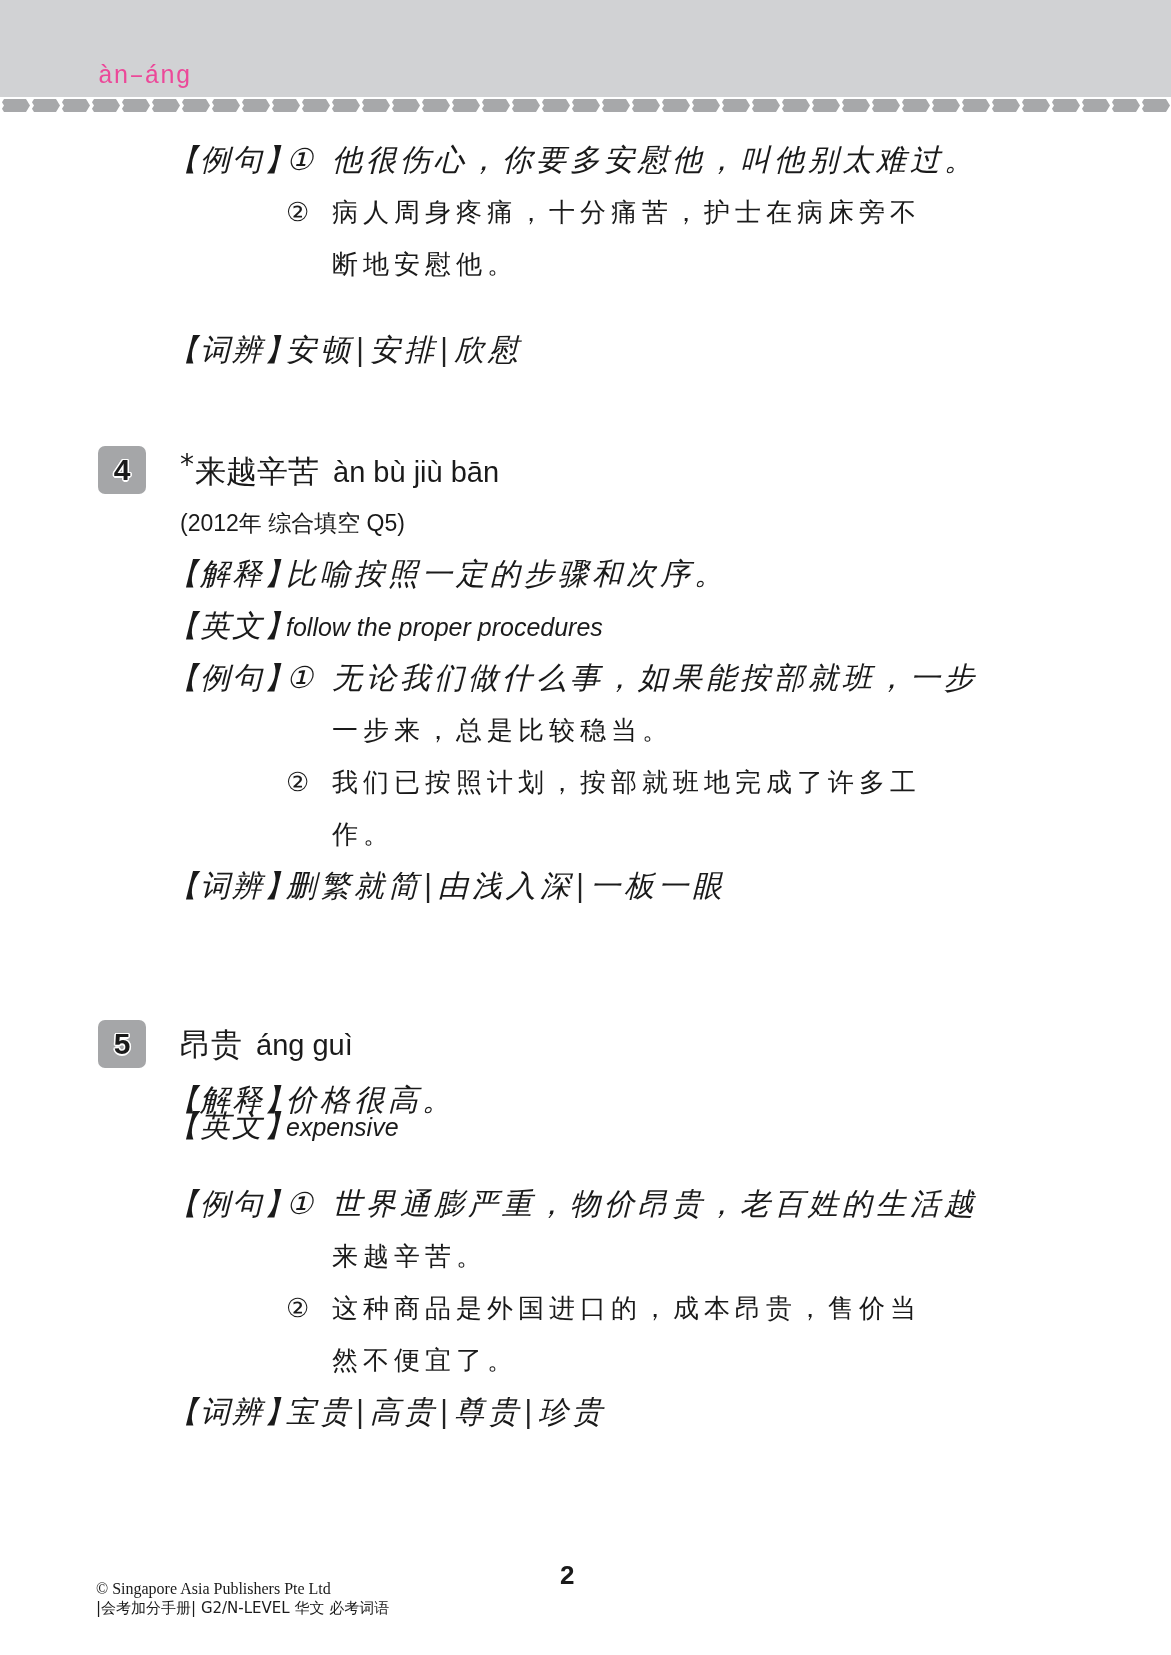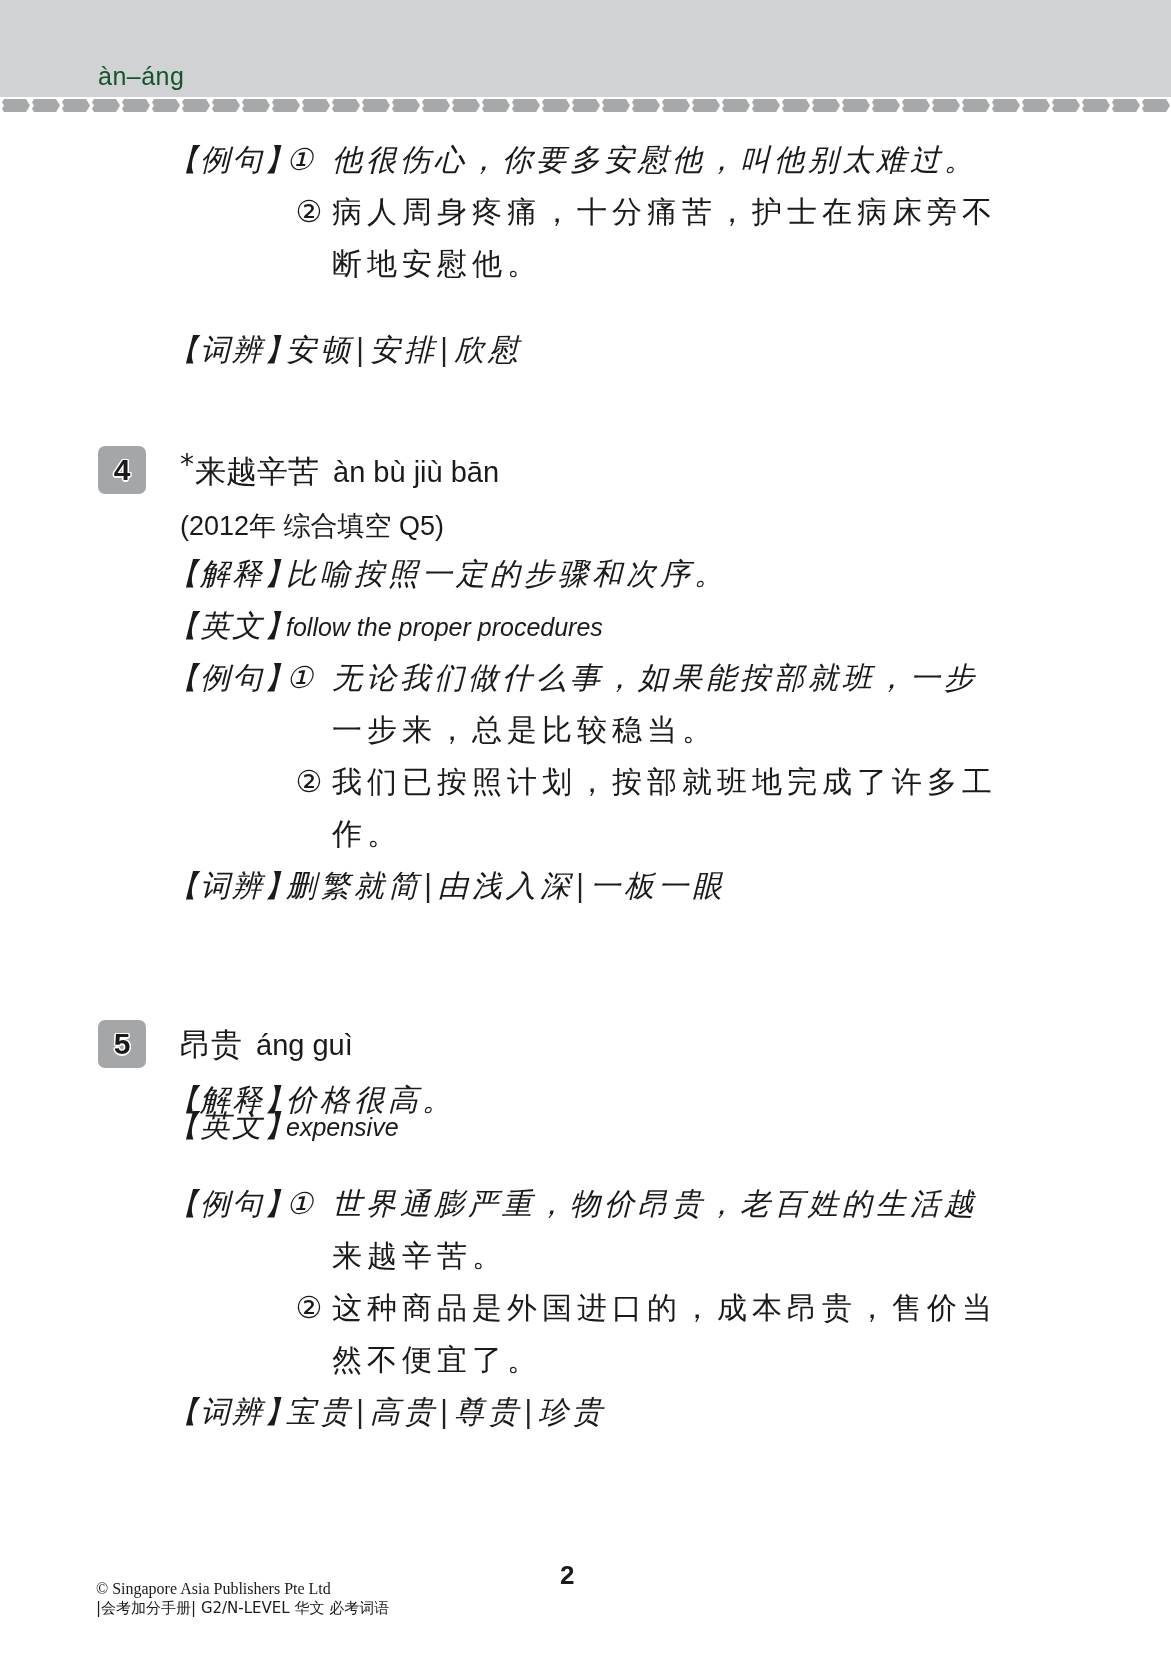--- a/index.html
+++ b/index.html
@@ -7,21 +7,21 @@
     width: 1171px; height: 1655px; position: relative; overflow: hidden;
     background: #ffffff; color: #1a1a1a;
     font-family: "DejaVu Serif", "Liberation Serif", serif;
   }
   .header-band {
     position: absolute; left: 0; top: 0; width: 1171px; height: 97px;
     background: #d1d2d4;
   }
   .header-range {
     position: absolute; left: 98px; top: 62px;
-    font-family: Liberation Sans, sans-serif; font-size: 25px; color: #14532d;
+    font-family: Liberation Mono, monospace; font-size: 25px; color: #ec4899;
     letter-spacing: 0.5px;
   }
   .chain {
     position: absolute; left: 0; top: 99px; width: 1171px; height: 13px;
   }
   .entry-badge {
     position: absolute; left: 98px; width: 48px; height: 48px;
     background: #a5a6a8; border-radius: 7px;
     display: flex; align-items: center; justify-content: center;
     font-family: "Liberation Sans", sans-serif; font-weight: bold;
@@ -32,32 +32,31 @@
   .headword {
     position: absolute; left: 180px; font-size: 31px; white-space: nowrap;
     font-family: "DejaVu Sans", sans-serif;
   }
   .headword .star { font-size: 28px; vertical-align: 8px; margin-right: 1px; }
   .headword .pinyin {
     font-family: "Liberation Sans", sans-serif; font-size: 29px; margin-left: 14px;
   }
   .source-note {
     position: absolute; left: 180px; font-family: "Liberation Sans", sans-serif;
-    font-size: 27px; white-space: nowrap;
+    font-size: 23px; white-space: nowrap;
   }
   .row {
     position: absolute; left: 168px; font-size: 30px; line-height: 52px;
     white-space: nowrap; letter-spacing: 4px; font-style: italic;
   }
   .label { display: inline-block; width: 118px; letter-spacing: 2px; }
   .en { font-family: "Liberation Sans", sans-serif; font-size: 25px; letter-spacing: 0; }
   .ex-line {
-    position: absolute; font-size: 30px; line-height: 52px; white-space: nowrap;
+    position: absolute; font-size: 26px; line-height: 52px; white-space: nowrap;
     letter-spacing: 5px;
-    text-align: center;
   }
   .num { display: inline-block; width: 46px; letter-spacing: 0; }
   .sep { color: #222; margin: 0 1px; }
   .footer-book {
     position: absolute; left: 96px; top: 1555px;
     font-family: "DejaVu Sans", sans-serif; font-size: 15px; white-space: nowrap; margin-top: 44px;
   }
   .footer-copy {
     position: absolute; left: 96px; top: 1580px;
     font-family: Liberation Serif, serif; font-size: 16px; white-space: nowrap;

